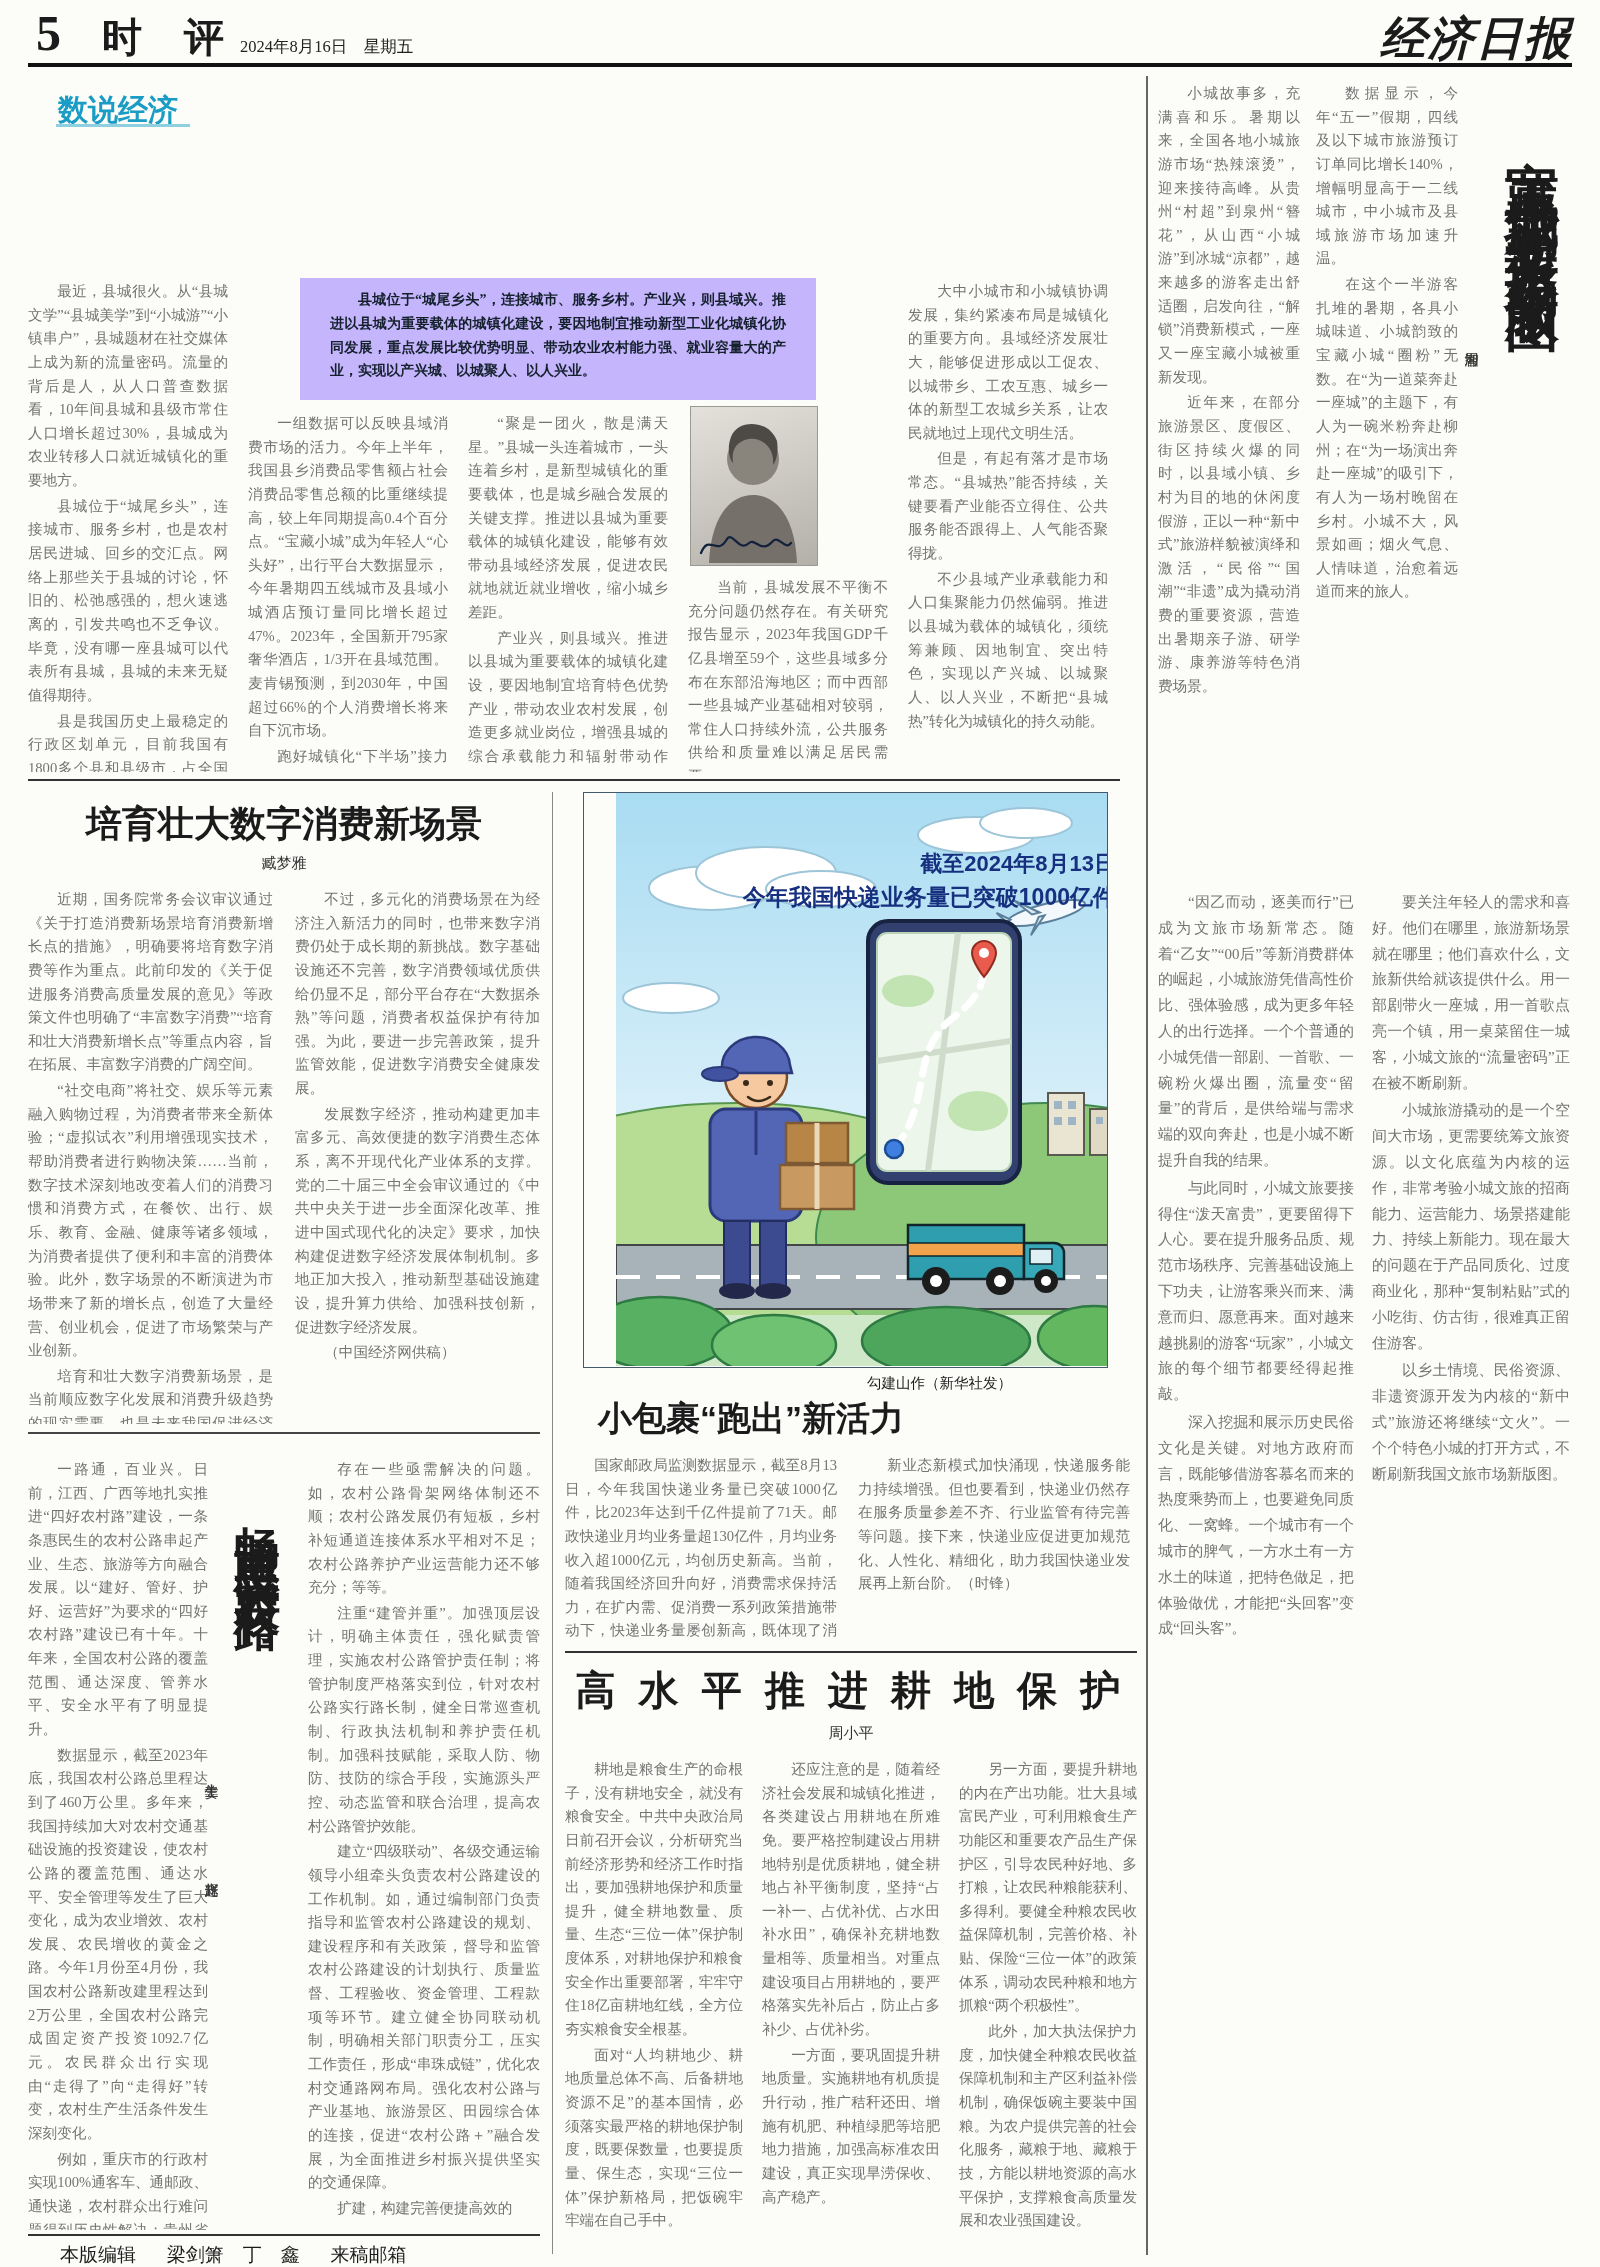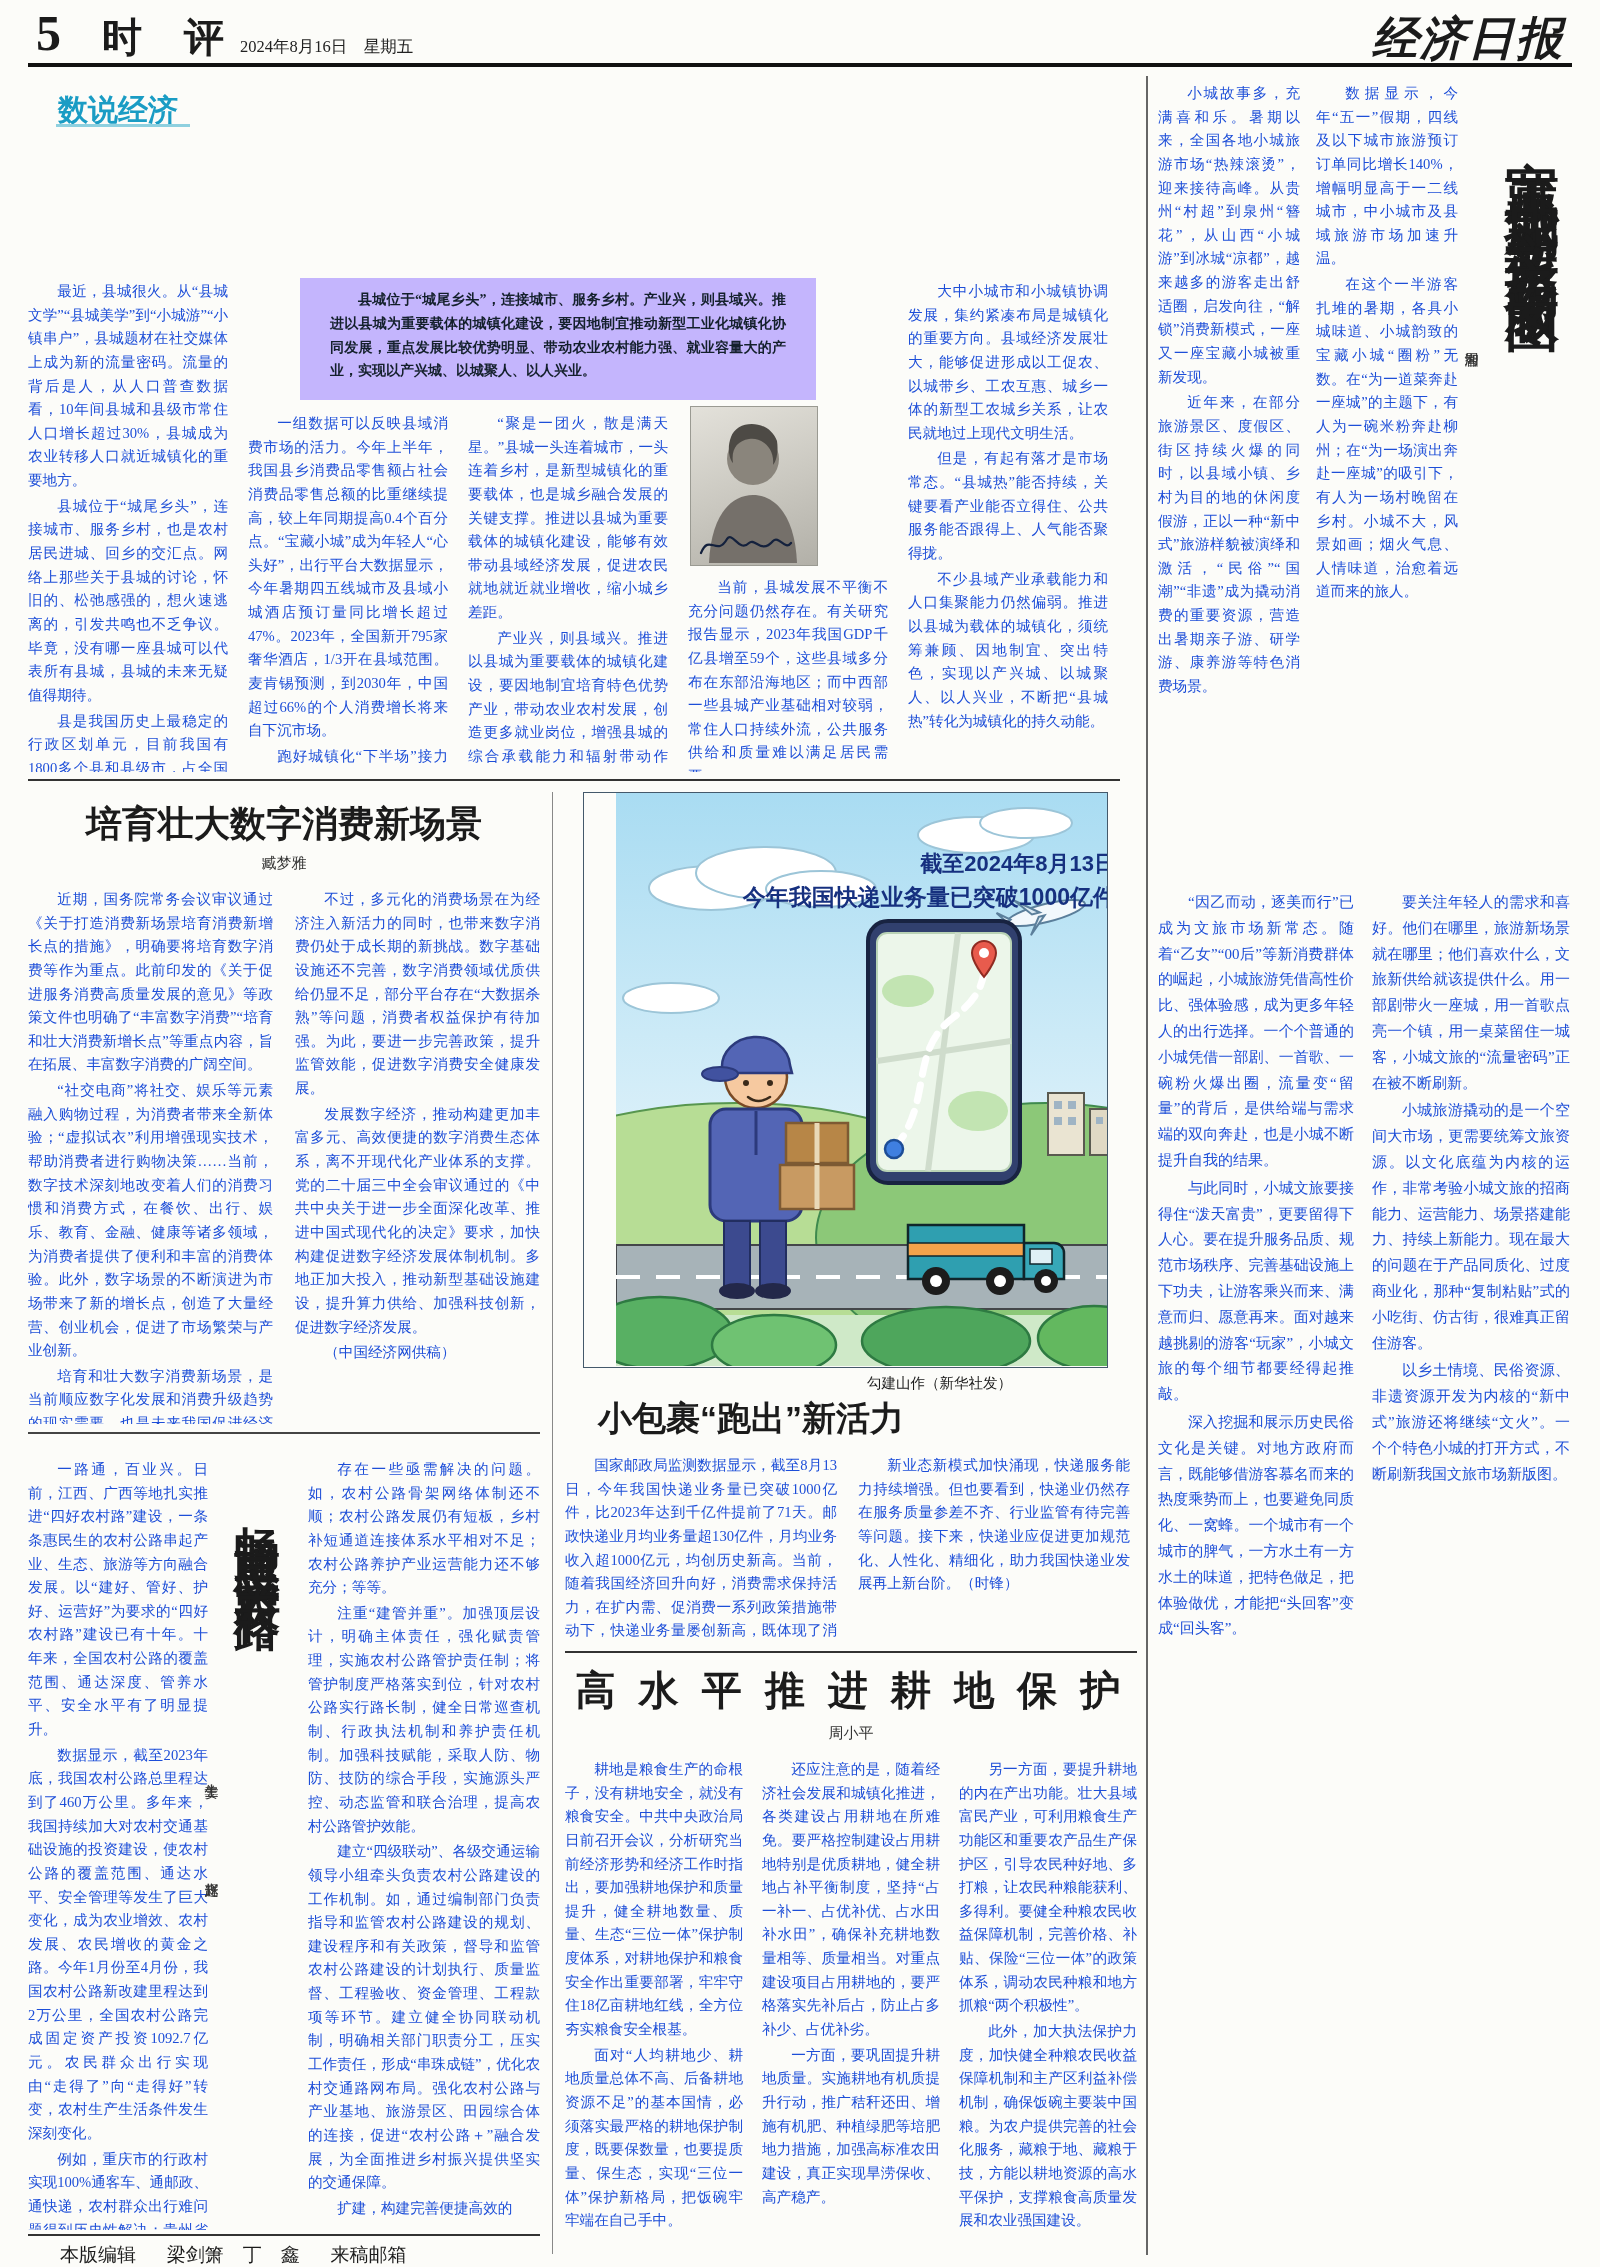--- a/index.html
+++ b/index.html
@@ -1,20 +1,20 @@
 <!DOCTYPE html>
 <html><head>
 <meta charset="utf-8">
 <style>
   html,body{margin:0;padding:0;background:#e8e8e4;}
   .page{position:relative;width:1600px;height:2267px;background:#fcfcf9;margin:0 auto;overflow:hidden;
         font-family:"Liberation Serif","DejaVu Serif",serif;color:#1b1b1b;}
   .abs{position:absolute;}
   .rule{background:#111;}
-  .col{font-size:14.6px;line-height:1.62;text-align:justify;overflow:hidden;color:#1d4ed8;}
+  .col{font-size:14.6px;line-height:1.62;text-align:justify;overflow:hidden;color:#737373;}
   .col p{margin:0;text-indent:2em;}
   .col p + p{margin-top:2px;}
   .sans{font-family:"Liberation Sans","DejaVu Sans",sans-serif;}
   .vert{writing-mode:vertical-rl;text-orientation:upright;}
   .center{text-align:center;}
   .byline{font-size:15px;color:#333;}
   .intro-box{background:#c4b5fd;box-sizing:border-box;padding:10px 30px 8px 30px;
              font-size:14px;font-weight:600;line-height:1.7;text-align:justify;color:#14202c;font-family:Liberation Serif, serif;}
   .intro-box .t{text-indent:2em;margin:0;}
   .vdiv{background:#666;}
@@ -22,21 +22,21 @@
   .credits span{margin-right:26px;}
 </style>
 </head>
 <body>
 
 <div class="page">
 
   <div class="abs" style="left:36px;top:4px;font-size:50px;font-weight:bold;">5</div>
   <div class="abs" style="left:102px;top:10px;font-size:40px;font-weight:bold;letter-spacing:16px;">时 评</div>
   <div class="abs" style="left:240px;top:36px;font-size:16.5px;color:#222;">2024年8月16日　星期五</div>
-  <div class="abs" style="left:1372px;top:8px;width:200px;font-size:46px;font-weight:bold;font-style:italic;text-align:left;letter-spacing:2px;">经济日报</div>
+  <div class="abs" style="left:1372px;top:8px;width:200px;font-size:46px;font-weight:bold;font-style:italic;text-align:right;letter-spacing:2px;">经济日报</div>
   <div class="abs rule" style="left:28px;top:63px;width:1544px;height:4px;"></div>
 
   <div class="abs sans" style="left:58px;top:82px;font-size:30px;font-weight:bold;color:#1a9cc4;margin-top:8px;">数说经济</div>
   <div class="abs" style="left:56px;top:124px;width:134px;height:3px;background:#8ed0df;"></div>
 
 
   <div class="abs" style="left:28px;top:278px;width:1080px;height:497px;">
     <div class="abs intro-box" style="left:272px;top:0;width:516px;height:122px;">
       <div class="t">县城位于“城尾乡头”，连接城市、服务乡村。产业兴，则县域兴。推进以县城为重要载体的城镇化建设，要因地制宜推动新型工业化城镇化协同发展，重点发展比较优势明显、带动农业农村能力强、就业容量大的产业，实现以产兴城、以城聚人、以人兴业。</div>
     </div>

